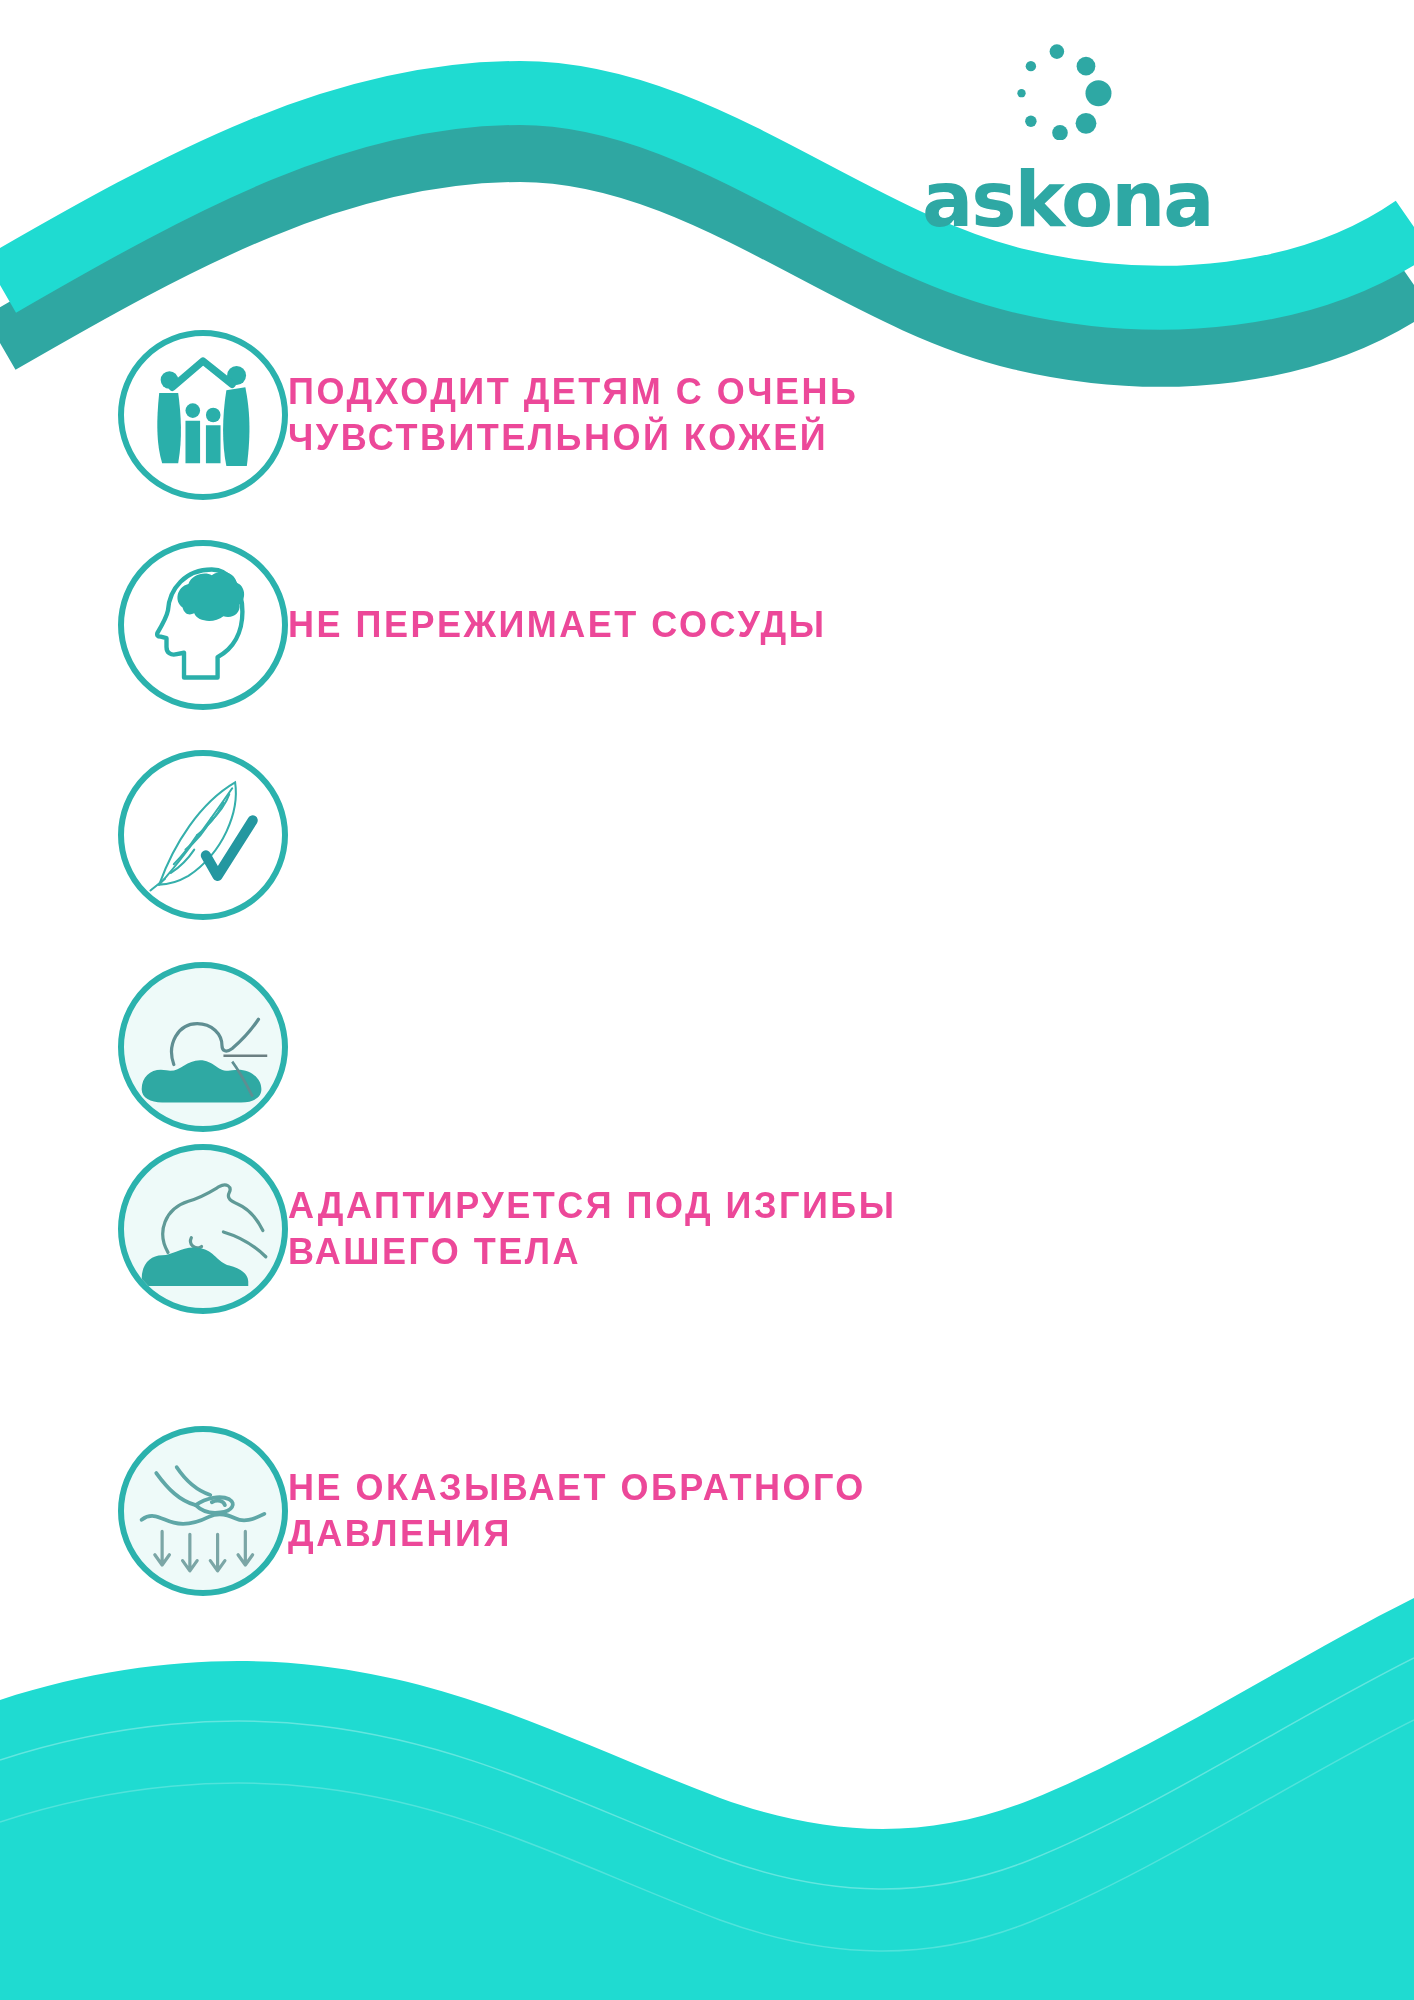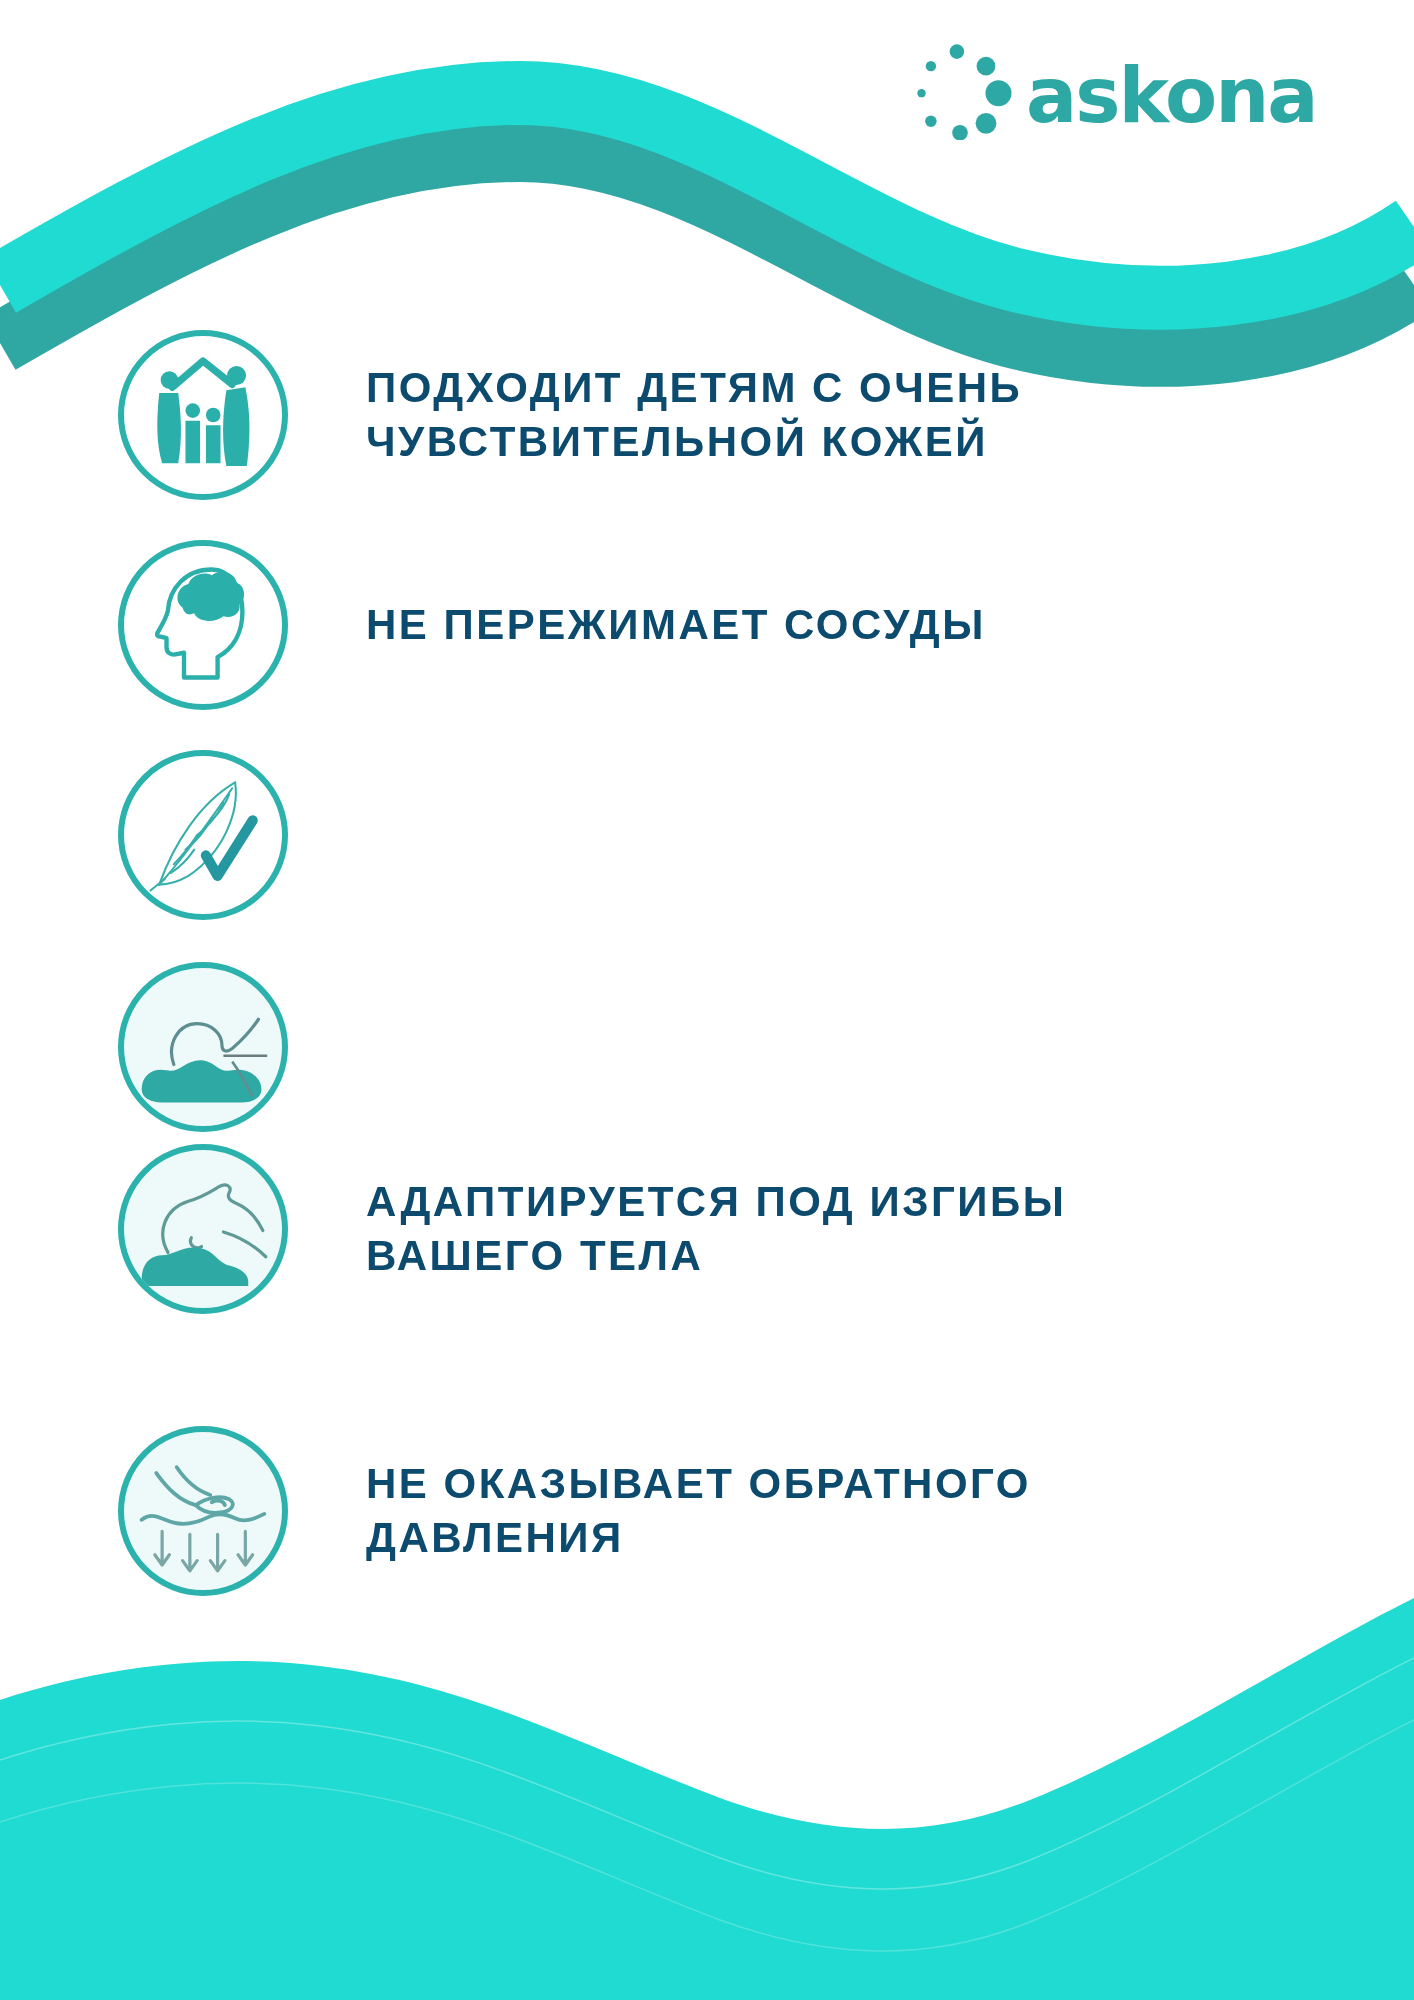--- a/index.html
+++ b/index.html
@@ -5,41 +5,40 @@
   html,body{margin:0;padding:0;}
   body{
     width:1414px;height:2000px;position:relative;overflow:hidden;
     background:#ffffff;
     font-family:"Liberation Sans", sans-serif;
   }
   .wave{position:absolute;left:0;pointer-events:none;}
   .wave-top{top:0;}
   .wave-bottom{bottom:0;}
 
-  .logo{position:absolute;top:36px;left:908px;display:flex;align-items:flex-start;}
+  .logo{position:absolute;top:36px;left:908px;display:flex;align-items:center;flex-direction:column;}
   .logo-dots{width:104px;height:104px;}
   .logo-text{
     font-family:"DejaVu Sans", sans-serif;
     font-weight:bold;font-size:76px;line-height:1;
     color:#2ea8a4;letter-spacing:-2px;margin-left:14px;margin-top:22px;
   }
 
   .feature-row{
     position:absolute;left:118px;display:flex;align-items:center;height:174px;
   }
   .icon-circle{
     width:158px;height:158px;border-radius:50%;
     border:6px solid #2bb2ad;background:#ffffff;flex:0 0 auto;
     display:flex;align-items:center;justify-content:center;overflow:hidden;
   }
   .icon-circle.tinted{background:#eefaf9;}
   .icon-circle svg{width:146px;height:146px;display:block;}
   .feature-label{
-    margin-left:78px;
-    color:#0c4a6e;font-weight:bold;font-size:42px;line-height:1.28;
+    color:#ec4899;font-weight:bold;font-size:36px;line-height:1.28;
     letter-spacing:2.5px;white-space:pre-line;
   }
   .row-1{top:328px;} .row-2{top:538px;text-align:center;} .row-3{top:748px;}
   .row-4{top:960px;} .row-5{top:1142px;} .row-6{top:1424px;}
 </style>
 </head>
 <body>
 
 <svg class="wave wave-top" width="1414" height="500" viewBox="0 0 1414 500">
   <path d="M0,343 C180,239 340,151 520,151 C700,151 850,299 1020,339 C1160,372 1310,357 1414,285" stroke="#2fa7a2" stroke-width="62" fill="none"></path>

